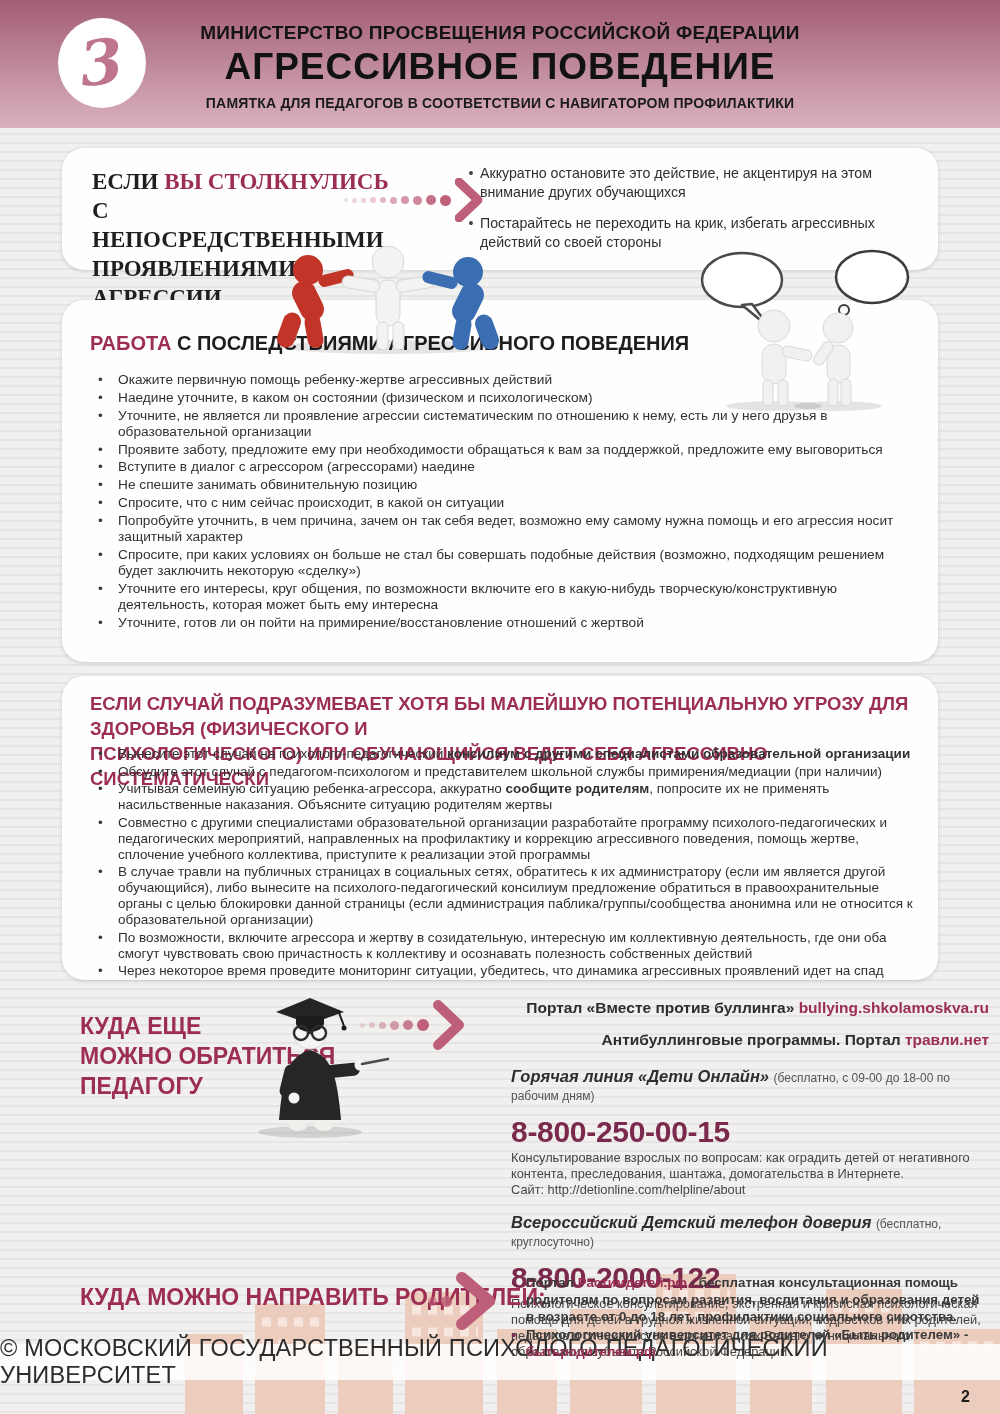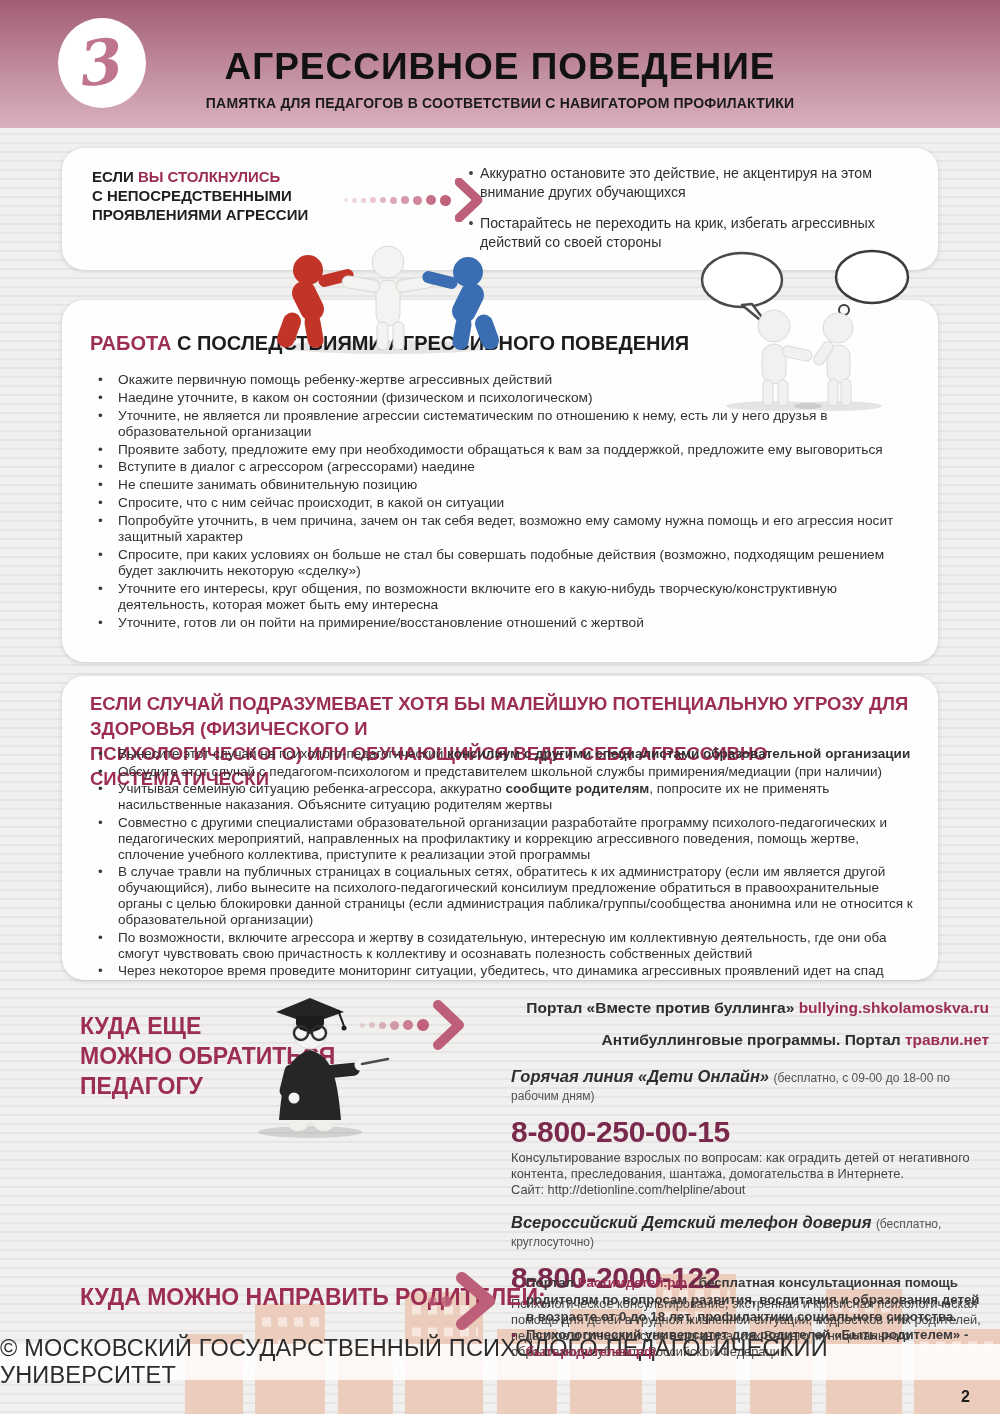--- a/index.html
+++ b/index.html
@@ -24,22 +24,22 @@
   .hdr-subtitle{position:absolute;left:0;right:0;top:95px;text-align:center;z-index:2;
     font-size:14px;font-weight:bold;color:#1b1b1b;letter-spacing:.2px;}
   
   .card{position:absolute;left:62px;width:876px;background:#fefefe;border-radius:22px;
     box-shadow:0 1px 4px rgba(0,0,0,.16);z-index:1;}
   #card-immediate{top:148px;height:122px;}
   #card-aftermath{top:300px;height:362px;}
   #card-escalation{top:676px;height:304px;}
   .accent{color:var(--accent,#9c2d53);}
   .b{font-weight:bold;}
-  .c1-heading{position:absolute;left:30px;top:20px;width:310px;font-size:15px;font-weight:bold;
-    color:#1f1f1f;line-height:1.26;white-space:pre-line;}
+  .c1-heading{position:absolute;left:30px;top:20px;width:310px;font-size:23px;font-weight:bold;
+    color:#1f1f1f;line-height:1.26;white-space:pre-line;font-family:Liberation Serif, serif;}
   .c1-list{position:absolute;left:400px;top:16px;width:452px;}
   .c1-list .li{display:flex;margin-bottom:13px;font-size:14.2px;line-height:1.32;color:#303030;}
   .c1-list .li .m{width:18px;flex:none;text-align:center;color:#444;}
   .card-heading{position:absolute;left:28px;right:24px;font-weight:bold;color:#1d1d1d;}
   #card-aftermath .card-heading{top:32px;font-size:20px;}
   #card-escalation .card-heading{top:15px;font-size:18.5px;line-height:1.36;color:var(--accent,#9c2d53);white-space:pre-line;}
   .bullets{position:absolute;left:28px;right:22px;list-style:none;margin:0;padding:0;}
   #card-aftermath .bullets{top:72px;}
   #card-escalation .bullets{top:70px;}
   .bullets li{position:relative;padding-left:28px;font-size:13.7px;line-height:16.3px;
@@ -111,20 +111,21 @@
       <line x1="663" y1="42" x2="730" y2="42" stroke-dasharray="9 7"></line>
       <line x1="833" y1="34" x2="896" y2="34" stroke-dasharray="9 7"></line>
       <line x1="920" y1="72" x2="994" y2="72" stroke-dasharray="9 7"></line>
     </g>
   </svg>
 
   <div class="banner"></div>
   <div class="badge">
     <span>3</span>
   </div>
+  <div class="hdr-ministry">МИНИСТЕРСТВО ПРОСВЕЩЕНИЯ РОССИЙСКОЙ ФЕДЕРАЦИИ</div>
   <div class="hdr-title">АГРЕССИВНОЕ ПОВЕДЕНИЕ</div>
   <div class="hdr-subtitle">ПАМЯТКА ДЛЯ ПЕДАГОГОВ В СООТВЕТСТВИИ С НАВИГАТОРОМ ПРОФИЛАКТИКИ</div>
 
   <div class="card" id="card-immediate">
     <div class="c1-heading">ЕСЛИ <span class="accent b">ВЫ СТОЛКНУЛИСЬ</span>
 С НЕПОСРЕДСТВЕННЫМИ
 ПРОЯВЛЕНИЯМИ АГРЕССИИ</div>
     <div class="arrow c1-arrow">
       <i style="width:4px;height:4px;opacity:.2"></i>
         <i style="width:5px;height:5px;opacity:.25"></i>

